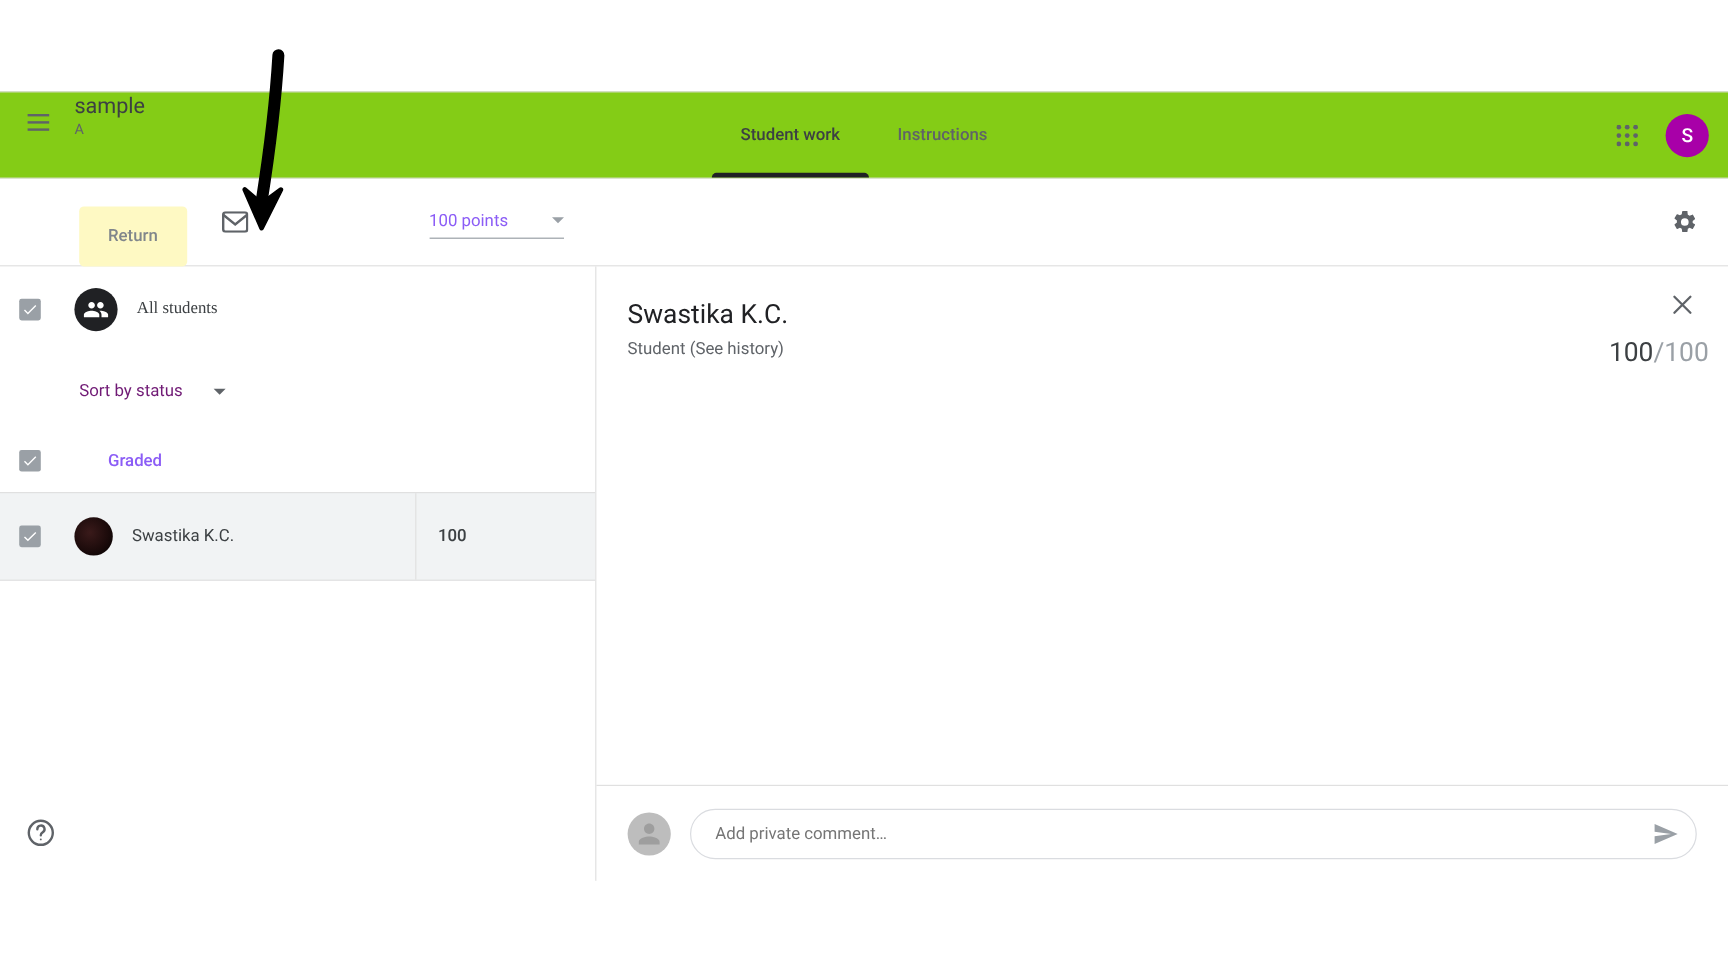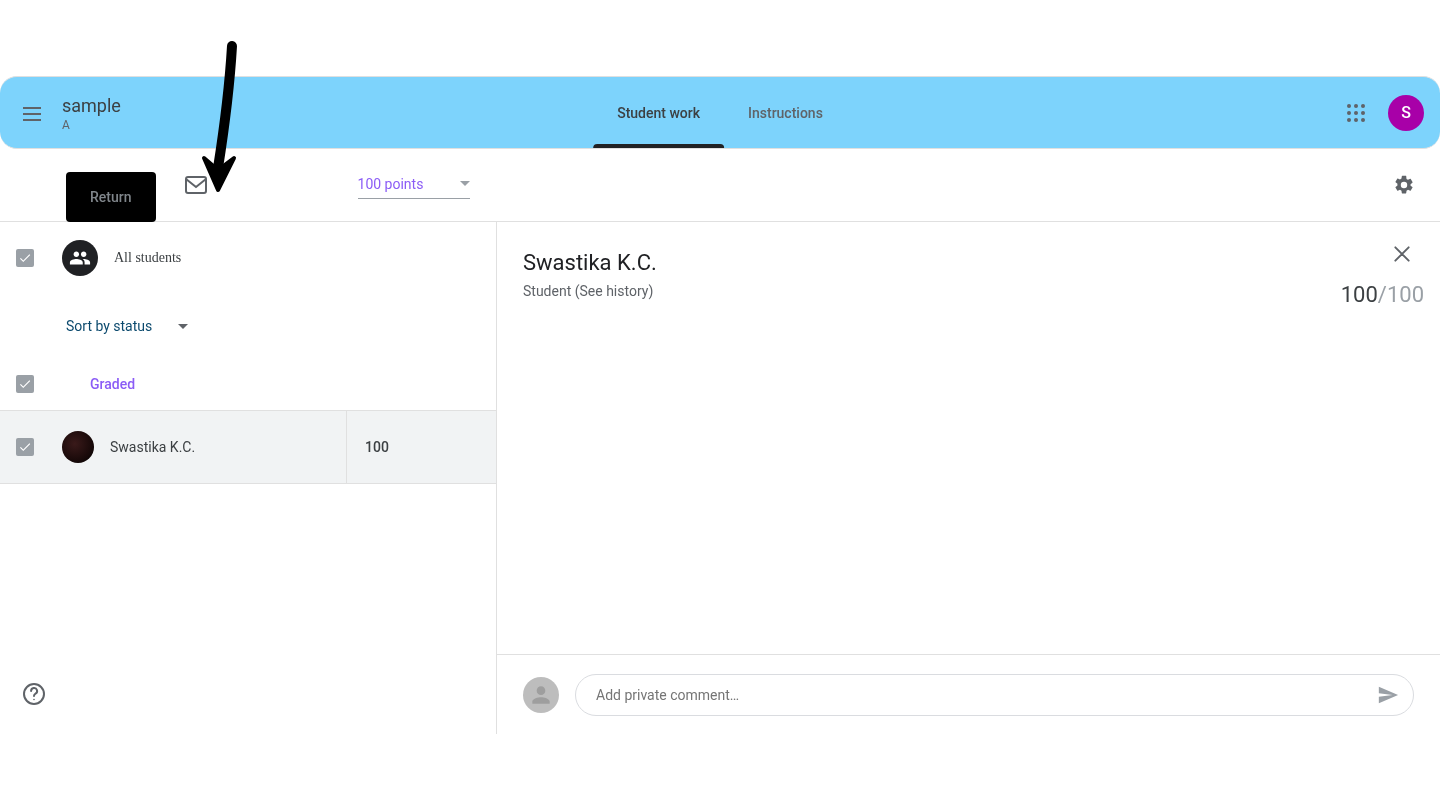--- a/index.html
+++ b/index.html
@@ -15,23 +15,21 @@
 
   
   .header {
     position: absolute;
     top: 76px;
     left: 0; right: 0;
     height: 73px;
     border-top: 1px solid #e0e0e0;
     border-bottom: 1px solid #e0e0e0;
     display: flex;
-    align-items: center;
-    background: #7dd3fc;
-    border-radius: 17px;
+    background: #84cc16;
   }
   .menu-btn {
     width: 48px; height: 48px;
     display: flex; align-items: center; justify-content: center;
     margin-left: 8px;
     border-radius: 50%;
     cursor: pointer;
   }
   .hamburger {
     width: 18px; height: 12px; position: relative;
@@ -102,21 +100,21 @@
     top: 149px;
     left: 0; right: 0;
     height: 73px;
     border-bottom: 1px solid #e0e0e0;
     display: flex;
     align-items: center;
     padding: 0 16px 0 66px;
     background: #fff;
   }
   .return-btn {
-    background: #000000;
+    background: #fef9c3;
     color: #80868b;
     border: none;
     border-radius: 4px;
     padding: 0 24px;
     height: 50px;
     font-size: 14px;
     font-weight: 500;
     font-family: inherit;
     margin-top: 23px;
   }
@@ -186,21 +184,21 @@
 
   .sort-row {
     padding-left: 66px;
     height: 64px;
     display: flex; align-items: center;
   }
   .sort-select {
     display: flex; align-items: center;
     gap: 26px;
     font-size: 14px;
-    color: #0c4a6e;
+    color: #701a75;
     cursor: pointer;
   }
   .sort-select .tri {
     width: 0; height: 0;
     border-left: 5px solid transparent;
     border-right: 5px solid transparent;
     border-top: 5px solid #5f6368;
   }
 
   .group-header {

